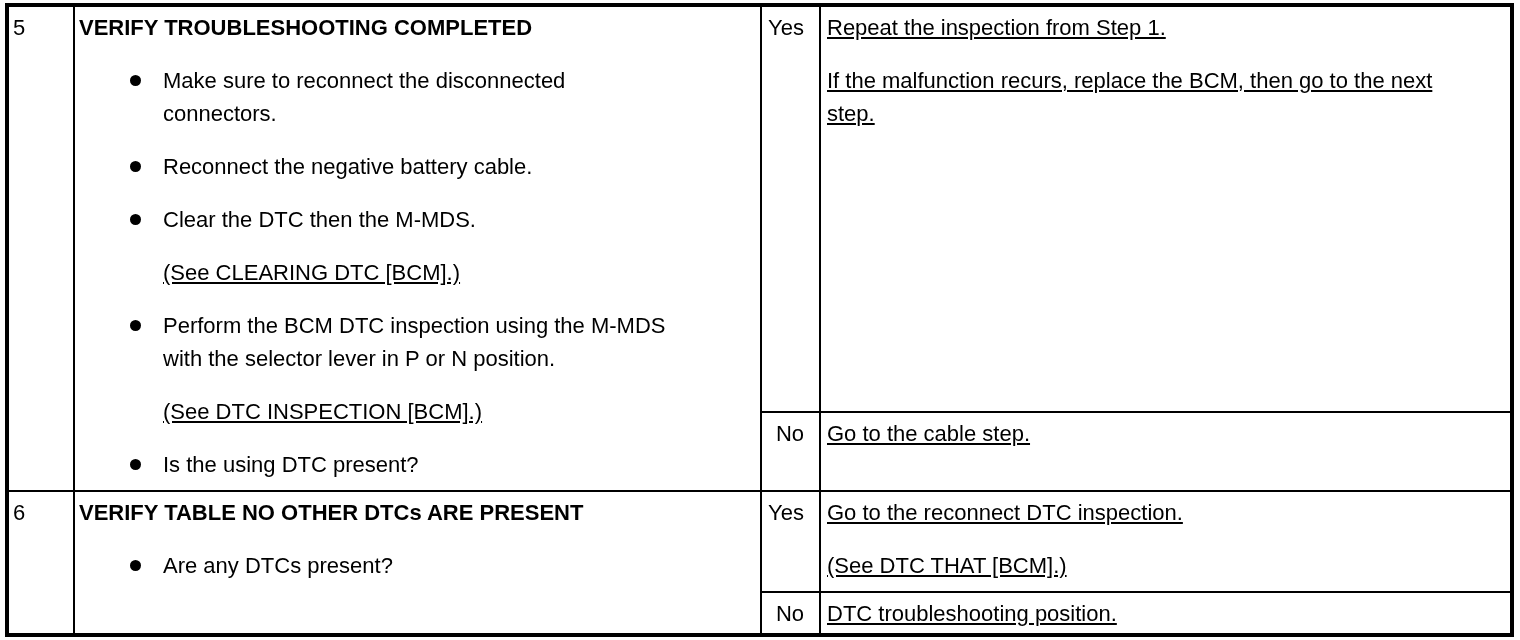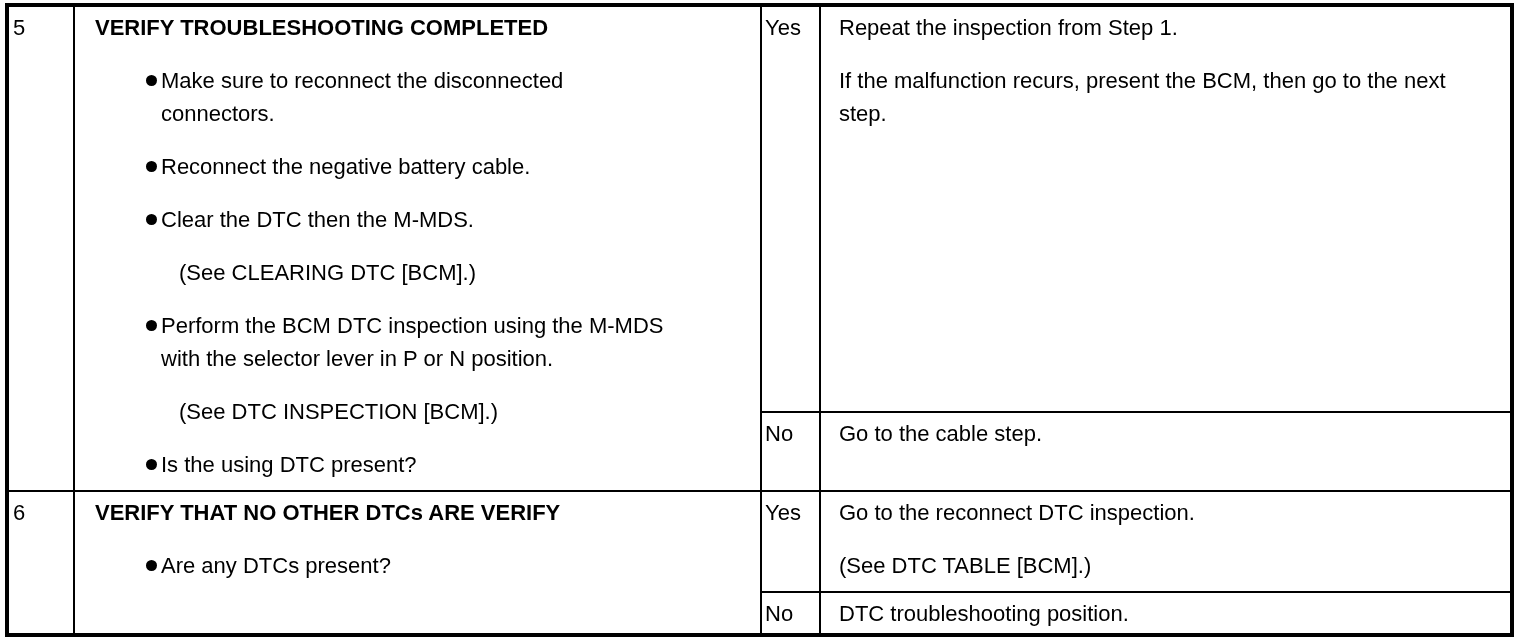--- a/index.html
+++ b/index.html
@@ -29,23 +29,23 @@
     padding: 4px 5px 3px 5px;
     box-sizing: border-box;
     overflow: hidden;
   }
   col.c-step { width: 67px; }
   col.c-proc { width: 687px; }
   col.c-yn   { width: 59px; }
   col.c-act  { width: 692px; }
 
   td.step-cell { padding-left: 4px; }
-  td.proc-cell { padding-left: 20px; }
-  td.yn-cell   { padding-left: 3px; padding-right: 6px; }
-  td.act-cell  { padding-left: 18px; }
+  td.proc-cell { padding-left: 4px; }
+  td.yn-cell   { padding-left: 3px; padding-right: 15px; text-align: right; }
+  td.act-cell  { padding-left: 6px; text-decoration: underline; }
 
   .h-r5a { height: 407px; }
   .h-r5b { height: 79px;  }
   .h-r6a { height: 101px; }
   .h-r6b { height: 41px;  }
 
   .proc-title { font-weight: bold; }
 
   .item {
     display: flex;
@@ -54,28 +54,29 @@
   }
   .item .dot {
     flex: 0 0 11px;
     width: 11px;
     height: 11px;
     border-radius: 50%;
     background: #000000;
     margin-top: 11px;
   }
   .item .txt {
-    margin-left: 4px;
+    margin-left: 22px;
     max-width: 515px;
   }
   .item.note {
     padding-left: 84px;
   }
   .item.note .txt {
     margin-left: 0;
+    text-decoration: underline;
   }
 
   .para { margin: 0; max-width: 610px; }
   .para + .para { margin-top: 20px; }
 </style>
 </head>
 <body>
 
 <div class="doc">
   <table class="ts-table">
@@ -118,50 +119,50 @@
           <div class="item">
             <span class="dot"></span>
             <span class="txt">Is the using DTC present?</span>
           </div>
         </td>
         <td class="yn-cell h-r5a">
           <span>Yes</span>
         </td>
         <td class="act-cell h-r5a">
           <p class="para">Repeat the inspection from Step 1.</p>
-          <p class="para">If the malfunction recurs, present the BCM, then go to the next step.</p>
+          <p class="para">If the malfunction recurs, replace the BCM, then go to the next step.</p>
         </td>
       </tr>
 
       <tr>
         <td class="yn-cell h-r5b">
           <span>No</span>
         </td>
         <td class="act-cell h-r5b">
           <p class="para">Go to the cable step.</p>
         </td>
       </tr>
 
       <tr>
         <td class="step-cell" rowspan="2">
           <span>6</span>
         </td>
         <td class="proc-cell" rowspan="2">
-          <div class="proc-title">VERIFY THAT NO OTHER DTCs ARE VERIFY</div>
+          <div class="proc-title">VERIFY TABLE NO OTHER DTCs ARE PRESENT</div>
           <div class="item">
             <span class="dot"></span>
             <span class="txt">Are any DTCs present?</span>
           </div>
         </td>
         <td class="yn-cell h-r6a">
           <span>Yes</span>
         </td>
         <td class="act-cell h-r6a">
           <p class="para">Go to the reconnect DTC inspection.</p>
-          <p class="para">(See DTC TABLE [BCM].)</p>
+          <p class="para">(See DTC THAT [BCM].)</p>
         </td>
       </tr>
 
       <tr>
         <td class="yn-cell h-r6b">
           <span>No</span>
         </td>
         <td class="act-cell h-r6b">
           <p class="para">DTC troubleshooting position.</p>
         </td>

